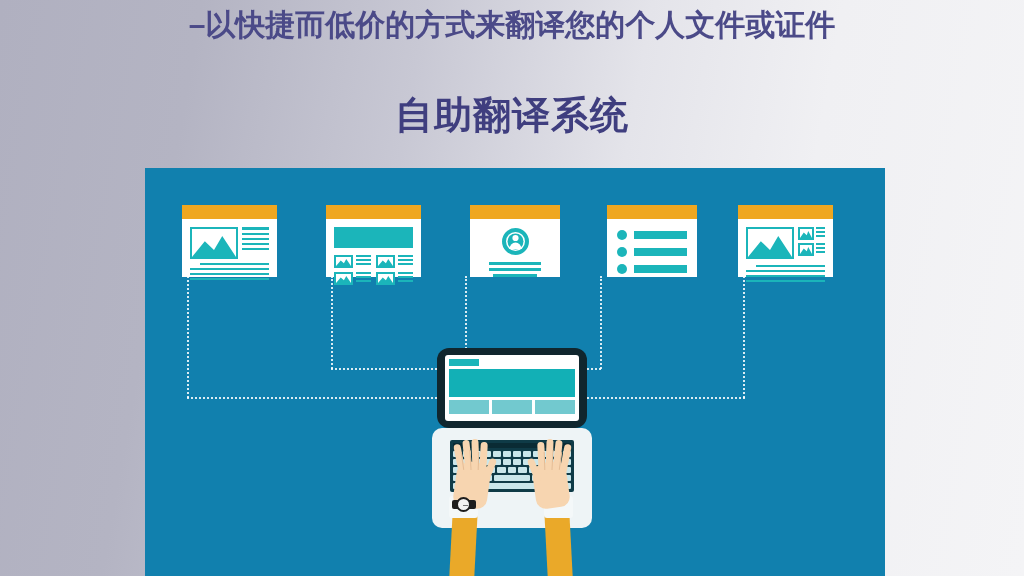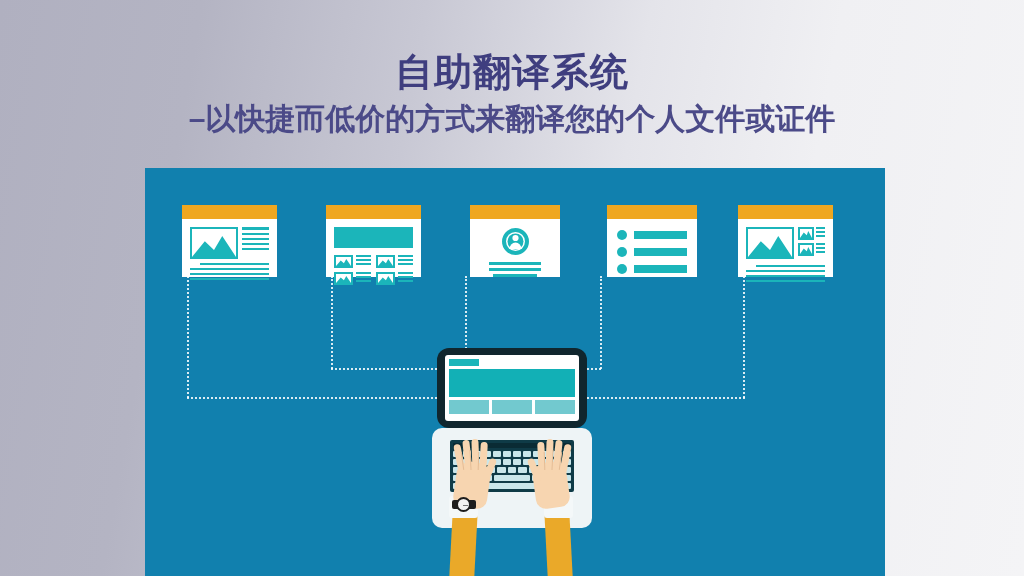--- a/index.html
+++ b/index.html
@@ -81,22 +81,22 @@
   #watch-face {
     position:absolute; width:15px; height:15px; border-radius:50%;
     background:#f2f2f2; border:2px solid #1d1d1d;
   }
   #watch-hand { position:absolute; width:5px; height:1px; background:#777; }
 </style>
 </head>
 <body>
 
 <div id="heading">
+  <div id="page-subtitle">–以快捷而低价的方式来翻译您的个人文件或证件</div>
   <div id="page-title">自助翻译系统</div>
-  <div id="page-subtitle">–以快捷而低价的方式来翻译您的个人文件或证件</div>
 </div>
 
 <div id="stage">
 
   <div class="vline" style="left:42px; top:108px; height:122px;"></div>
 
   <div class="vline" style="left:598px; top:108px; height:122px;"></div>
 
   <div class="hline" style="left:42px; top:229px; width:558px;"></div>
 

